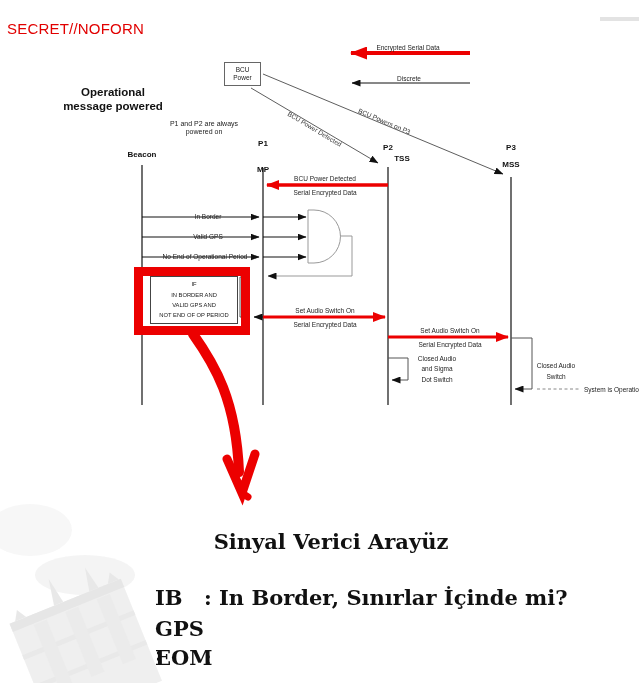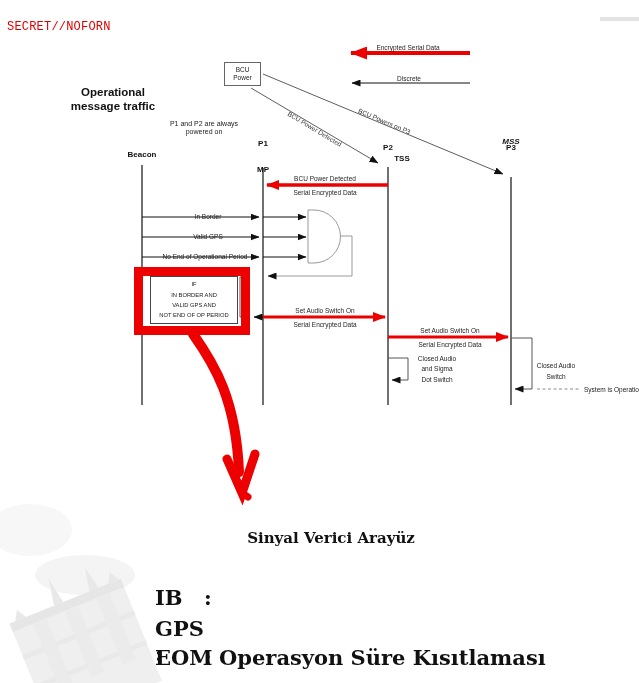--- a/index.html
+++ b/index.html
@@ -2,37 +2,37 @@
 <html><head>
 <meta charset="utf-8">
 <style>
   html,body{margin:0;padding:0;background:#fff;}
   #canvas{position:relative;width:639px;height:683px;background:#fff;overflow:hidden;
           font-family:"Liberation Sans",sans-serif;color:#1c1c1c;}
   svg{position:absolute;left:0;top:0;}
   .lbl{position:absolute;font-size:6.5px;line-height:1.15;color:#1c1c1c;white-space:nowrap;}
   .ctr{transform:translateX(-50%);}
   .hdr{position:absolute;font-size:8px;font-weight:bold;color:#111;transform:translateX(-50%);white-space:nowrap;text-align:right;}
-  .classification{position:absolute;left:7px;top:20px;font-size:12px;color:#e10000;letter-spacing:0.2px;font-family:Liberation Mono, monospace;}
+  .classification{position:absolute;left:7px;top:20px;font-size:15px;color:#e10000;letter-spacing:0.2px;}
   .graybar{position:absolute;left:600px;top:17px;width:39px;height:4px;background:#e3e3e3;}
   .bigtitle{position:absolute;left:55px;top:85px;width:116px;text-align:center;
             font-size:11.5px;font-weight:bold;line-height:1.25;color:#111;}
   .note{position:absolute;left:163px;top:120px;width:82px;text-align:center;font-size:7px;line-height:1.18;color:#222;}
   .bcubox{position:absolute;left:224px;top:62px;width:37px;height:24px;border:1px solid #666;
           box-sizing:border-box;display:flex;align-items:center;justify-content:center;}
   .bcubox span{display:block;width:26px;text-align:center;font-size:6.5px;line-height:1.25;color:#222;}
   .rot{transform-origin:0 0;background:transparent;color:#333;}
   .wrapctr{white-space:normal;text-align:center;}
   .ifhl{position:absolute;left:134px;top:267px;width:116px;height:68px;border:9px solid #ec0000;
         box-sizing:border-box;z-index:5;}
   .ifbox{position:absolute;left:150px;top:276px;width:88px;height:48px;border:1px solid #444;
          box-sizing:border-box;z-index:6;display:flex;flex-direction:column;justify-content:center;}
   .ifbox div{font-size:5.8px;line-height:1.8;text-align:center;color:#222;white-space:nowrap;}
   .gloss-title{position:absolute;left:131px;top:529px;width:400px;text-align:center;
-               font-family:"DejaVu Serif",serif;font-weight:bold;font-size:15px;color:#111;}
+               font-family:"DejaVu Serif",serif;font-weight:bold;font-size:21px;color:#111;}
   .gloss-row{position:absolute;left:155px;display:flex;font-family:"DejaVu Serif",serif;
              font-weight:bold;font-size:21px;color:#111;white-space:nowrap;}
   .gloss-term{width:49px;}
   .gloss-colon{width:15px;}
 </style>
 </head>
 <body>
 
 <div id="canvas">
 
@@ -108,40 +108,40 @@
     <g stroke="#ec0000" fill="none" stroke-linecap="round">
       <path d="M193,334 C215,365 236,400 239,472" stroke-width="10"></path>
       <path d="M227,459 L242,493 L255,454" stroke-width="9"></path>
       <path d="M242,493 L248,497" stroke-width="7"></path>
     </g>
   </svg>
 
   <div class="classification">SECRET//NOFORN</div>
   <div class="graybar"></div>
 
-  <div class="bigtitle">Operational message traffic</div>
+  <div class="bigtitle">Operational message powered</div>
   <div class="note">P1 and P2 are always powered on</div>
 
   <div class="bcubox">
     <span>BCU Power</span>
   </div>
 
   <div class="lbl ctr" style="left:408px;top:44px;">Encrypted Serial Data</div>
   <div class="lbl ctr" style="left:409px;top:75px;">Discrete</div>
 
   <div class="lbl rot" style="left:360px;top:107px;transform:rotate(23deg);">BCU Powers on P3</div>
   <div class="lbl rot" style="left:290px;top:110px;transform:rotate(31deg);">BCU Power Detected</div>
 
   <div class="hdr" style="left:142px;top:150px;">Beacon</div>
   <div class="hdr" style="left:263px;top:139px;">P1</div>
   <div class="hdr" style="left:263px;top:165px;">MP</div>
   <div class="hdr" style="left:388px;top:143px;">P2</div>
   <div class="hdr" style="left:388px;top:154px;margin-left:14px;">TSS</div>
   <div class="hdr" style="left:511px;top:143px;">P3</div>
-  <div class="hdr" style="left:511px;top:137px;font-style:italic;">MSS</div>
+  <div class="hdr" style="left:511px;top:160px;">MSS</div>
 
   <div class="lbl ctr" style="left:325px;top:175px;">BCU Power Detected</div>
   <div class="lbl ctr" style="left:325px;top:189px;">Serial Encrypted Data</div>
 
   <div class="lbl ctr" style="left:208px;top:213px;">In Border</div>
   <div class="lbl ctr" style="left:208px;top:233px;">Valid GPS</div>
   <div class="lbl ctr" style="left:205px;top:253px;">No End of Operational Period</div>
 
   <div class="lbl ctr" style="left:325px;top:307px;">Set Audio Switch On</div>
   <div class="lbl ctr" style="left:325px;top:321px;">Serial Encrypted Data</div>
@@ -159,24 +159,24 @@
     <div>IN BORDER AND</div>
     <div>VALID GPS AND</div>
     <div>NOT END OF OP PERIOD</div>
   </div>
 
   <div class="gloss-title">Sinyal Verici Arayüz</div>
 
   <div class="gloss-row" style="top:585px;">
     <span class="gloss-term">IB</span>
     <span class="gloss-colon">:</span>
+    <span>In Border, Sınırlar İçinde mi?</span>
   </div>
   <div class="gloss-row" style="top:616px;flex-direction:column;">
     <span class="gloss-term">GPS</span>
     <span class="gloss-colon">:</span>
   </div>
   <div class="gloss-row" style="top:645px;">
     <span class="gloss-term">EOM</span>
     <span class="gloss-colon">:</span>
-    <span>Operasyon Süre Kısıtlaması</span>
   </div>
 
 </div>
 
 </body></html>

